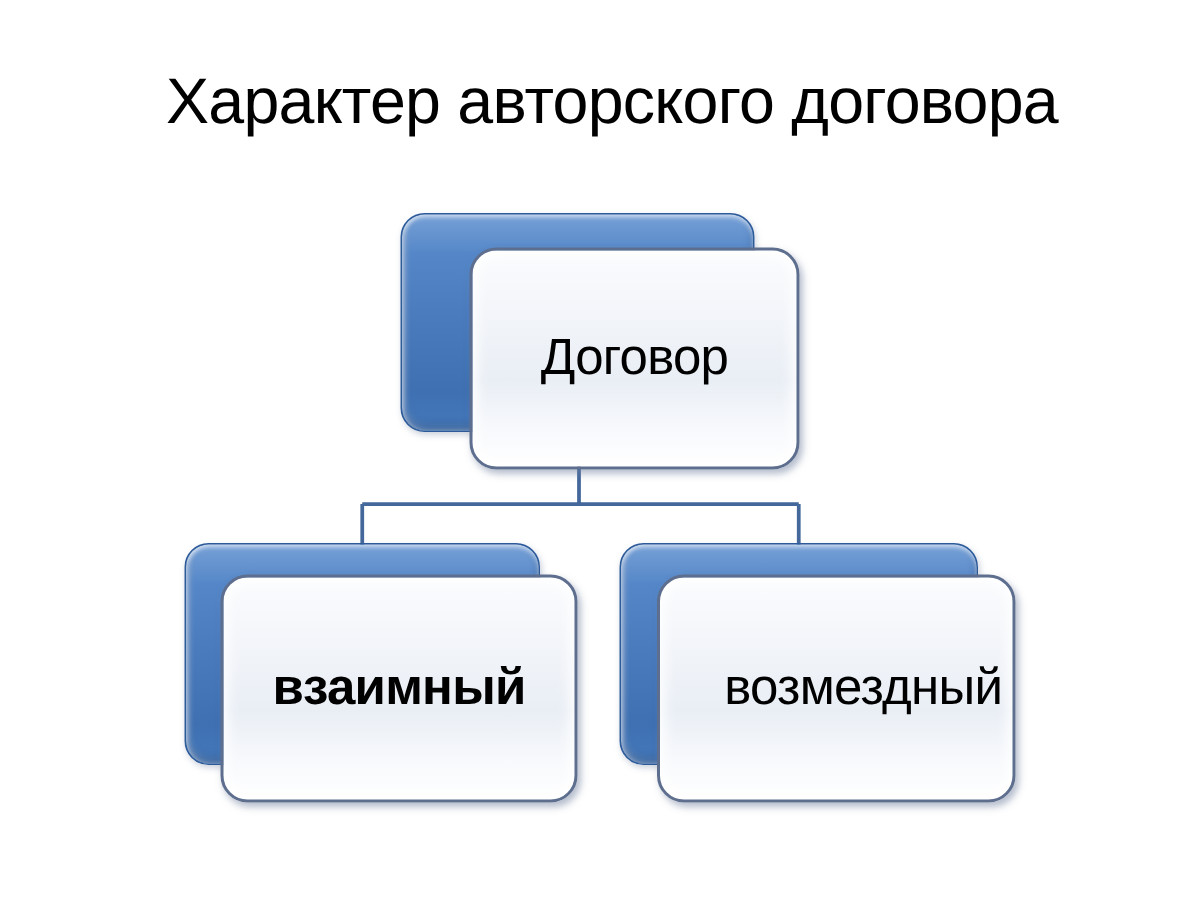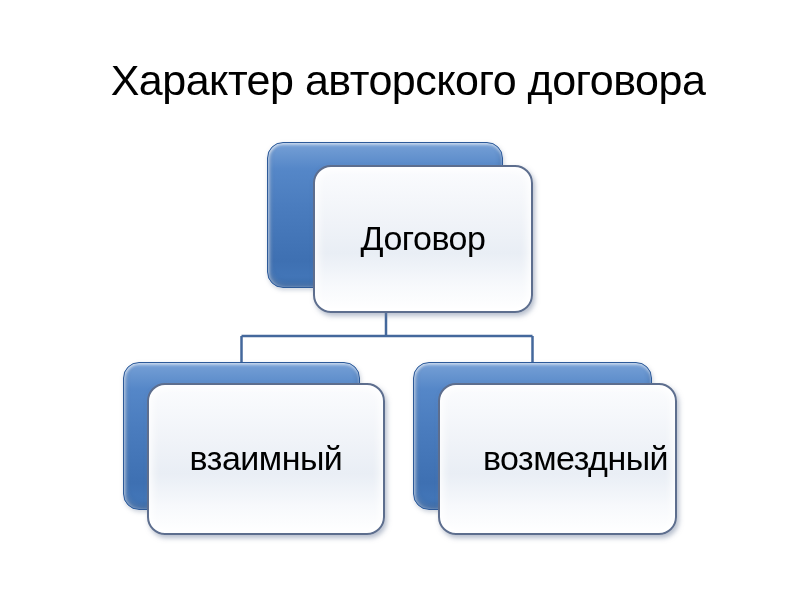--- a/index.html
+++ b/index.html
@@ -2,21 +2,21 @@
 <html style="--back-card-blue: #4a7cbe; --back-card-border: #2d5a99; --front-card-fill: #eef1f7; --front-card-border: #5d6e8e; --connector: #44689c; --text: #000000;"><head>
 <meta charset="utf-8">
 <style>
   html,body{margin:0;padding:0;background:#888;}
   .slide{
     position:relative;width:800px;height:600px;background:#ffffff;
     font-family:"Liberation Sans","DejaVu Sans",sans-serif;overflow:hidden;
     margin:0 auto;
   }
   .slide-title{
-    position:absolute;left:16px;right:0;top:42px;margin:12px;
+    position:absolute;left:16px;right:0;top:42px;margin:0;
     text-align:center;font-size:43px;line-height:1.25;font-weight:400;
     letter-spacing:-0.5px;color:#000;z-index:5;
   }
   .connector-svg{position:absolute;left:0;top:0;z-index:1;}
   .connector-path{fill:none;stroke:var(--connector,#44689c);stroke-width:2.5px;}
   .card{position:absolute;box-sizing:border-box;}
   .back-card{
     border-radius:16px;
     background:
       linear-gradient(180deg,#76a0d6 0%,#5587c8 18%,var(--back-card-blue,#4a7cbe) 45%,#3e70b2 82%,#4579bb 100%);
@@ -40,21 +40,21 @@
     display:flex;align-items:center;justify-content:center;
   }
   .node-label{
     font-size:34px;line-height:1.1;color:#000;letter-spacing:-0.5px;
     text-align:center;white-space:nowrap;
   }
   
   .root-back {left:267px;top:142px;width:236px;height:146px;}
   .root-front{left:293px;top:165px;width:220px;height:148px;margin-left:20px;}
   .left-back {left:123px;top:362px;width:237px;height:148px;}
-  .left-front{left:147px;top:383px;width:238px;height:152px;}
+  .left-front{left:147px;top:383px;width:238px;height:152px;font-weight:bold;}
   .right-back {left:413px;top:362px;width:239px;height:148px;}
   .right-front{left:438px;top:383px;width:239px;height:152px;padding-left:36px;}
 </style>
 </head>
 <body>
 
 <div class="slide" style="background: rgb(255, 255, 255);">
 
   <h1 class="slide-title">Характер авторского договора</h1>
 

